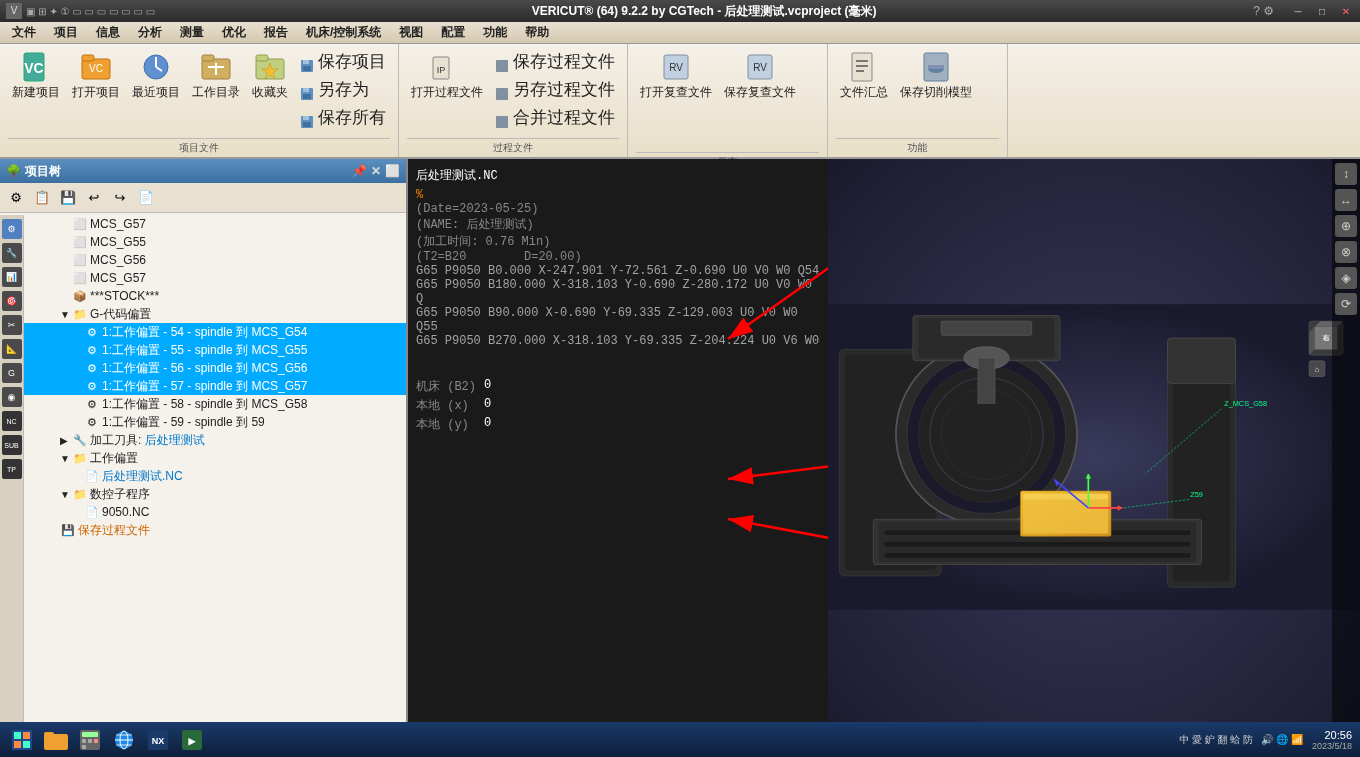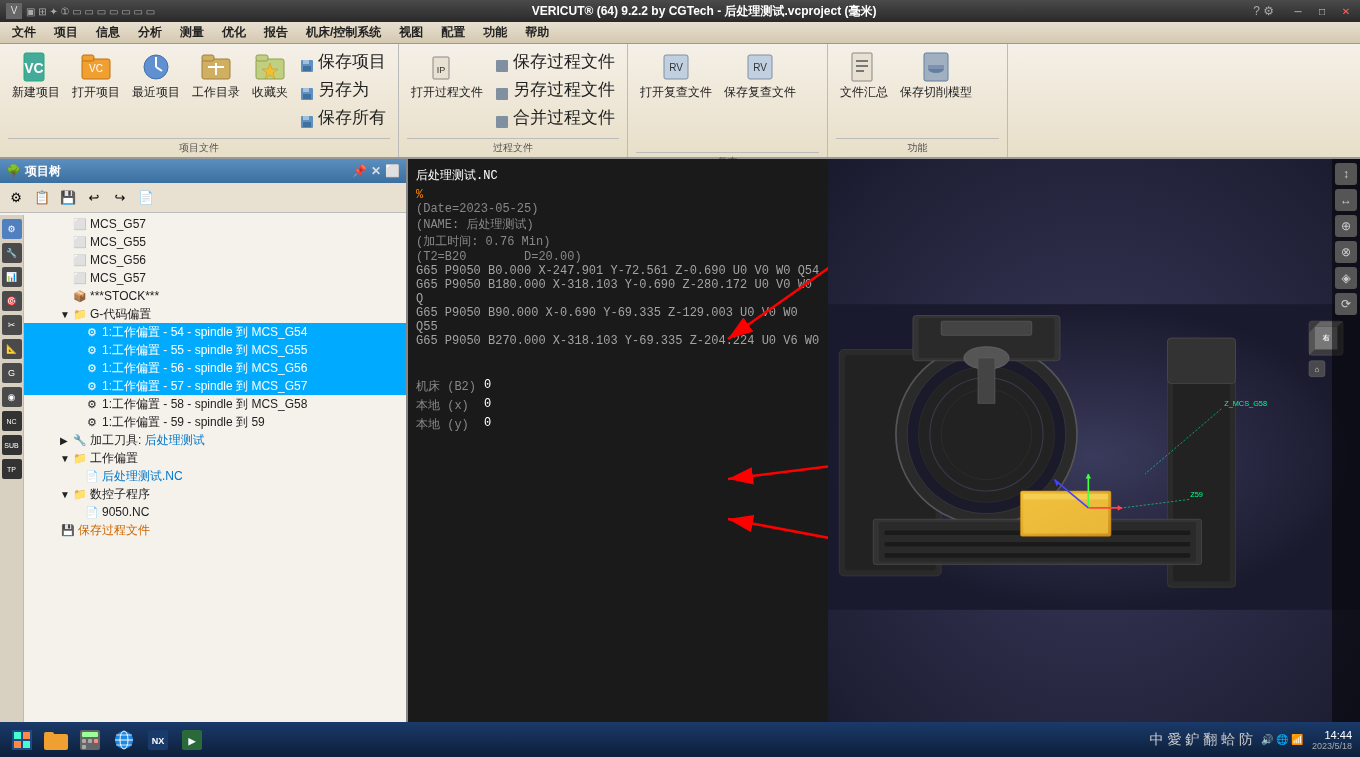--- a/index.html
+++ b/index.html
@@ -934,20 +934,20 @@
       <text x="10" y="14" font-size="9" fill="#fff" text-anchor="middle" font-weight="bold">NX</text>
     </svg>
   </div>
   <div class="taskbar-icon">
     <svg width="20" height="20" viewBox="0 0 20 20">
       <rect width="20" height="20" rx="2" fill="#2a6a3a"></rect>
       <text x="10" y="14" font-size="9" fill="#fff" text-anchor="middle" font-weight="bold">▶</text>
     </svg>
   </div>
   <div class="taskbar-right">
-    <span style="color:#ccc; font-size:14px;">中 愛 鈩 翻 蛤 防</span>
+    <span style="color:#ccc; font-size:10px;">中 愛 鈩 翻 蛤 防</span>
     <span style="color:#888; font-size:10px;">🔊 🌐 📶</span>
     <div class="taskbar-time">
-      <div>14:44</div>
+      <div>20:56</div>
       <div style="font-size:9px; color:#aaa;">2023/5/18</div>
     </div>
   </div>
 </div>
 
 </body></html>

